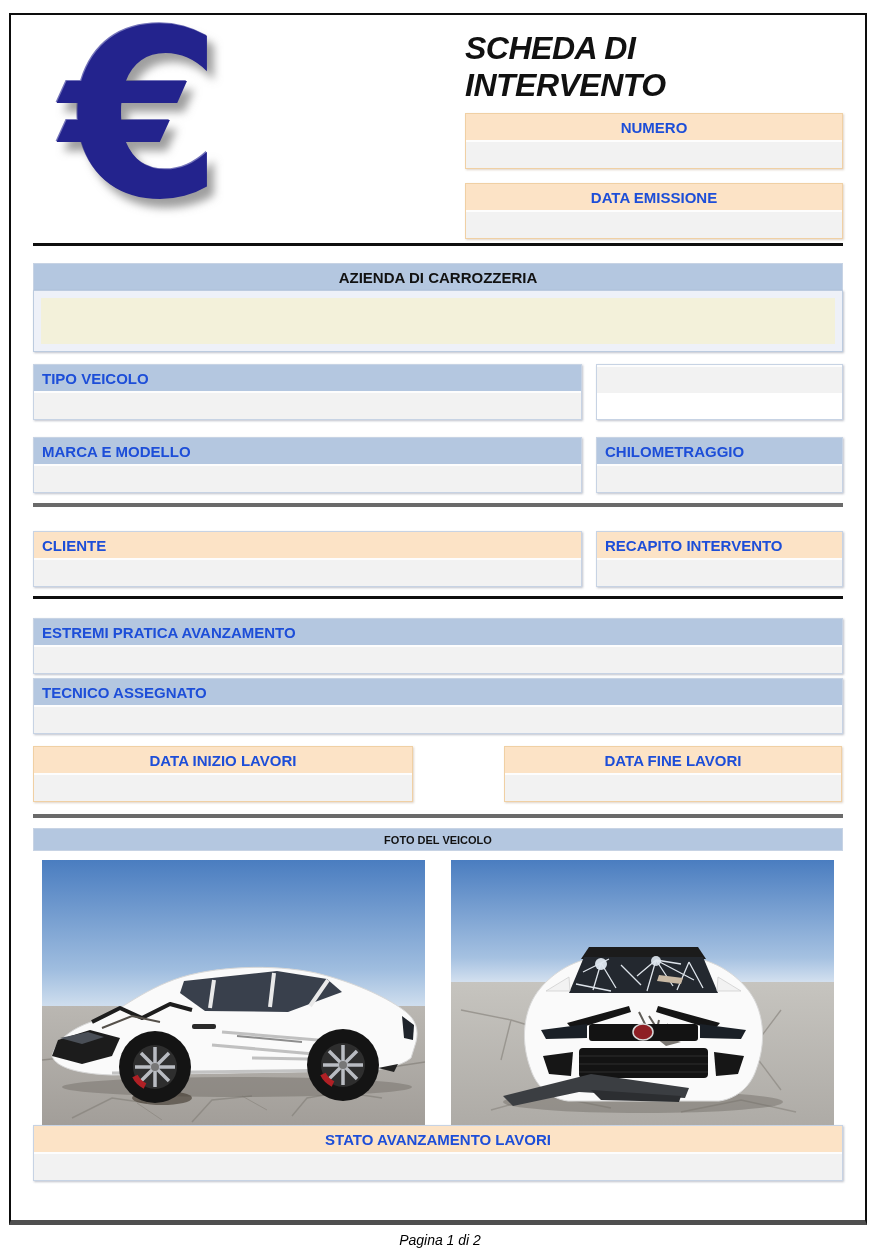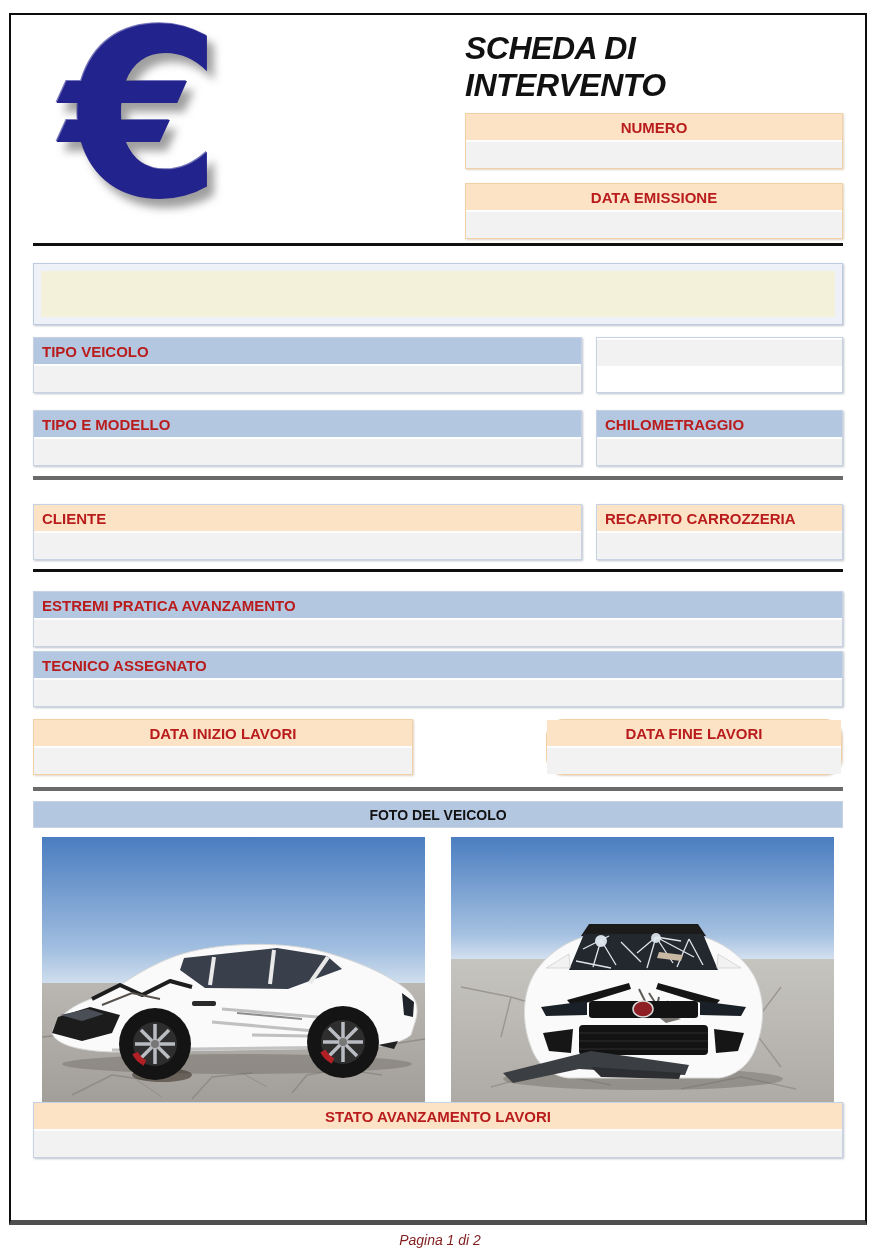--- a/index.html
+++ b/index.html
@@ -29,21 +29,21 @@
     font-family:"DejaVu Sans",sans-serif;
   }
   .head-right { width:378px; }
   .doc-title { font-size:32px; line-height:37px; font-weight:700; letter-spacing:-0.5px; margin-top:2px; }
   .doc-title span { display:block;font-style:italic; }
 
   
   .fblock { background:#fff; border:1px solid #c7d3e4; box-shadow:1px 1px 2px rgba(110,120,140,.45); }
   .fblock .flabel {
     background:#b4c7e0; font-weight:700; font-size:15px;
-    padding:5px 8px 4px 8px; color:#b91c1c; white-space:nowrap; overflow:hidden;
+    padding:5px 8px 4px 8px; color:#1d4ed8; white-space:nowrap; overflow:hidden;
   }
   .fblock .finput { height:28px; background:#f2f2f2; border-top:2px solid #fdfdfd; }
   .fblock.center .flabel { text-align:center; }
   .fblock.orange { border-color:#f0d0a4; box-shadow:1px 1px 2px rgba(160,130,95,.35); }
   .fblock.orange .flabel { background:#fce3c6; }
   .fblock.orange-head { border-color:#c7d3e4; }
   .fblock.orange-head .flabel { background:#fce3c6; }
 
   .numero-block { margin-top:9px; }
   .emissione-block { margin-top:14px; }
@@ -75,37 +75,37 @@
   .row-tipo  { margin-top:12px; }
   .row-marca { margin-top:17px; }
   .row-cliente { margin-top:24px; }
 
   .full-block { margin-top:4px; }
   .estremi-block { margin-top:19px; }
 
   
   .row-date { margin-top:12px; display:flex; }
   .row-date .date-l { width:380px; }
-  .row-date .date-r { width:296px; margin-left:auto; margin-right:1px;border-radius:17px; }
+  .row-date .date-r { width:338px; margin-left:auto; margin-right:1px; }
 
   
   .foto-head {
     margin-top:10px; background:#b4c7e0; border:1px solid #c7d3e4;
-    font-weight:700; font-size:14px; text-align:center; padding:5px 8px 4px 8px;
+    font-weight:700; font-size:11px; text-align:center; padding:5px 8px 4px 8px;
   }
   .photo-row { margin-top:9px; padding:0 9px; display:flex; justify-content:space-between; }
   .photo-frame { width:383px; height:265px; }
   .photo-frame svg { display:block; width:383px; height:265px; }
 
   .stato-block { }
 
   
   .page-footer {
     width:880px; text-align:center; font-style:italic;
-    font-size:14px; color:#7f1d1d; margin-top:7px;
+    font-size:14px; color:#000000; margin-top:7px;
   }
 </style>
 </head>
 <body>
 
 <div class="page">
 
   <div class="top-area">
     <div class="logo-box">
       <span class="euro-glyph">€</span>
@@ -121,55 +121,56 @@
       <div class="fblock orange center emissione-block">
         <div class="flabel">DATA EMISSIONE</div>
         <div class="finput"></div>
       </div>
     </div>
   </div>
 
   <hr class="hr-black hr1">
 
   <div class="azienda">
+    <div class="az-head">AZIENDA DI CARROZZERIA</div>
     <div class="az-body">
       <div class="az-input"></div>
     </div>
   </div>
 
   <div class="row2 row-tipo">
     <div class="fblock col-l">
       <div class="flabel">TIPO VEICOLO</div>
       <div class="finput"></div>
     </div>
     <div class="fblock col-r">
       <div class="finput"></div>
     </div>
   </div>
 
   <div class="row2 row-marca">
     <div class="fblock col-l">
-      <div class="flabel">TIPO E MODELLO</div>
+      <div class="flabel">MARCA E MODELLO</div>
       <div class="finput"></div>
     </div>
     <div class="fblock col-r">
       <div class="flabel">CHILOMETRAGGIO</div>
       <div class="finput"></div>
     </div>
   </div>
 
   <hr class="hr-gray hr2">
 
   <div class="row2 row-cliente">
     <div class="fblock orange-head col-l">
       <div class="flabel">CLIENTE</div>
       <div class="finput"></div>
     </div>
     <div class="fblock orange-head col-r">
-      <div class="flabel">RECAPITO CARROZZERIA</div>
+      <div class="flabel">RECAPITO INTERVENTO</div>
       <div class="finput"></div>
     </div>
   </div>
 
   <hr class="hr-black hr3">
 
   <div class="fblock estremi-block">
     <div class="flabel">ESTREMI PRATICA AVANZAMENTO</div>
     <div class="finput"></div>
   </div>

